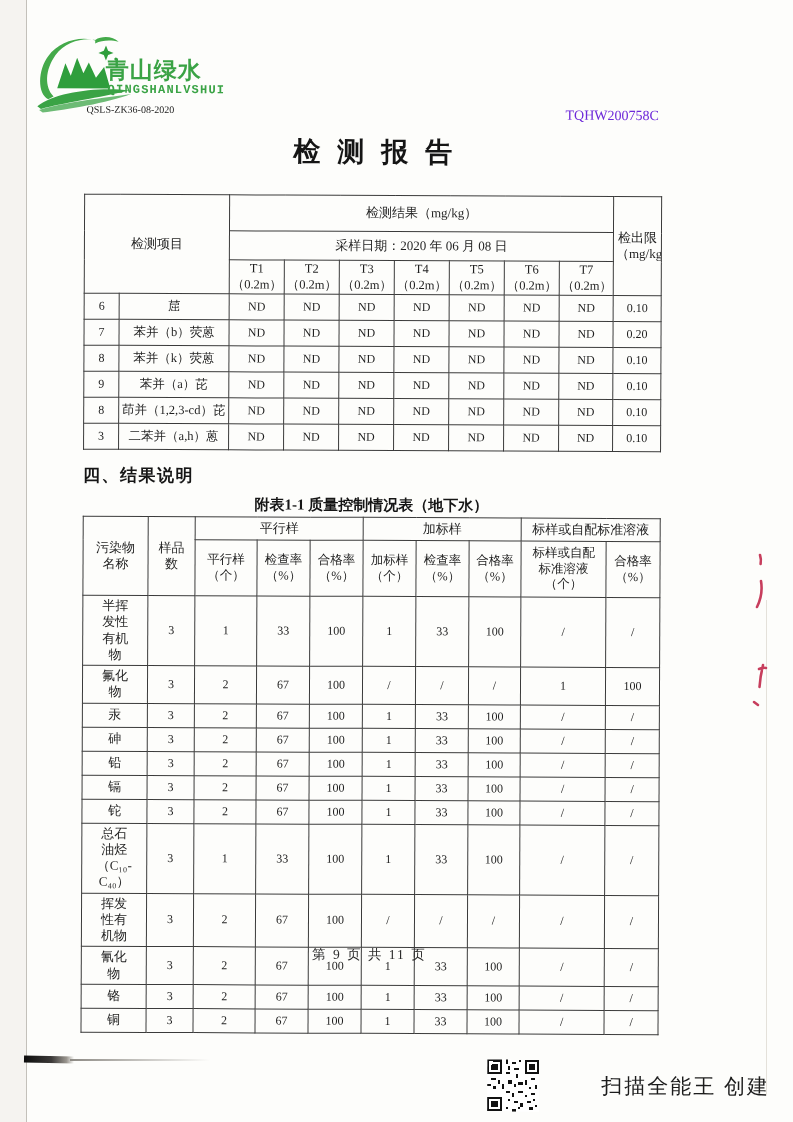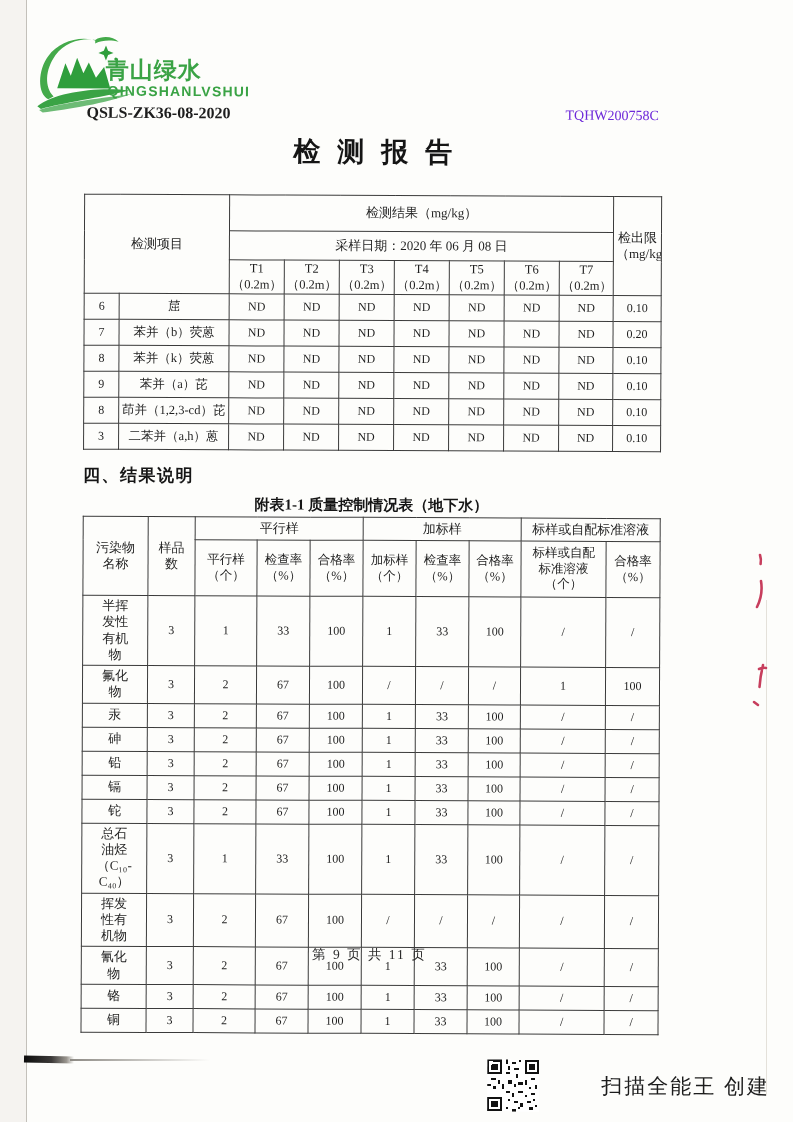--- a/index.html
+++ b/index.html
@@ -19,23 +19,23 @@
     background:linear-gradient(to right,#8d8a84,transparent); }
   .scan-right-line { position:absolute; left:766px; top:600px; width:1px; height:495px; background:#e4e1da; }
   .red-marks { position:absolute; left:740px; top:545px; }
 
   .sheet { position:absolute; left:0; top:0; width:793px; height:1122px; transform:rotate(0.25deg); transform-origin:50% 0; }
 
   
   .logo-icon { position:absolute; left:36px; top:32px; }
   .logo-cn { position:absolute; left:106px; top:56px; font-family:"Liberation Sans","DejaVu Sans",sans-serif;
     font-size:23px; font-weight:700; color:#3aa345; letter-spacing:1px; }
-  .logo-en { position:absolute; left:108px; top:84px; font-family:Liberation Sans, sans-serif;
-    font-size:14px; font-weight:700; color:#3aa345; letter-spacing:1.2px; }
-  .doc-code { position:absolute; left:87px; top:105px; font-size:16px; font-weight:700; color:#1d1d1d; }
+  .logo-en { position:absolute; left:108px; top:84px; font-family:Liberation Mono, monospace;
+    font-size:12px; font-weight:700; color:#3aa345; letter-spacing:1.2px; }
+  .doc-code { position:absolute; left:87px; top:105px; font-size:10px; font-weight:400; color:#1d1d1d; }
   .report-no { position:absolute; left:566px; top:107px; font-size:14px; color:#6d28d9; }
 
   .report-title { position:absolute; left:0; top:134px; width:747px; text-align:center;
     font-size:27px; font-weight:700; letter-spacing:17px; text-indent:17px; color:#151515; }
 
   
   table { border-collapse:collapse; table-layout:fixed; }
   .t1, .t2 { position:absolute; left:85px; width:577px; border:1.6px solid #2d2d2d; }
   .t1 { top:195px; }
   .t2 { top:517px; }

